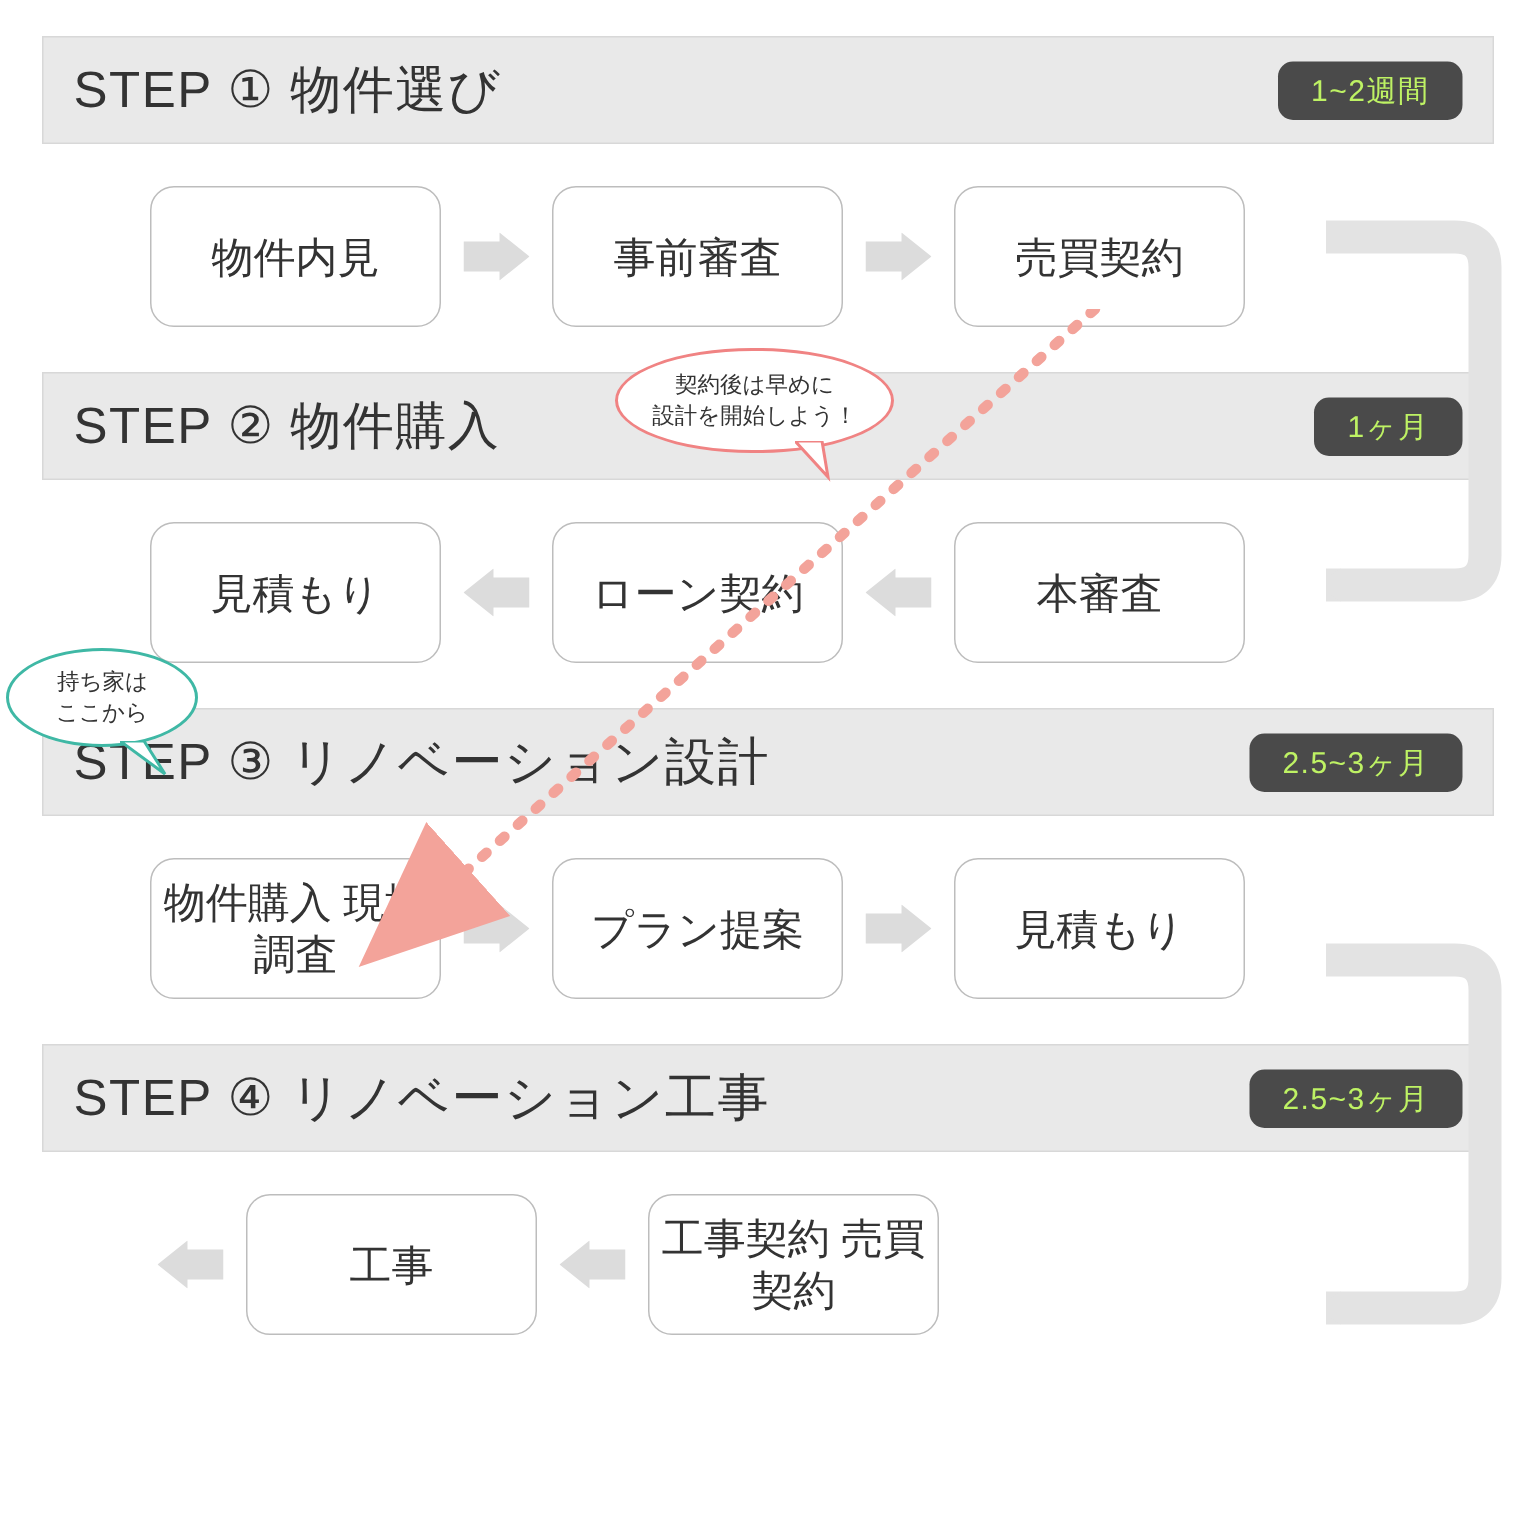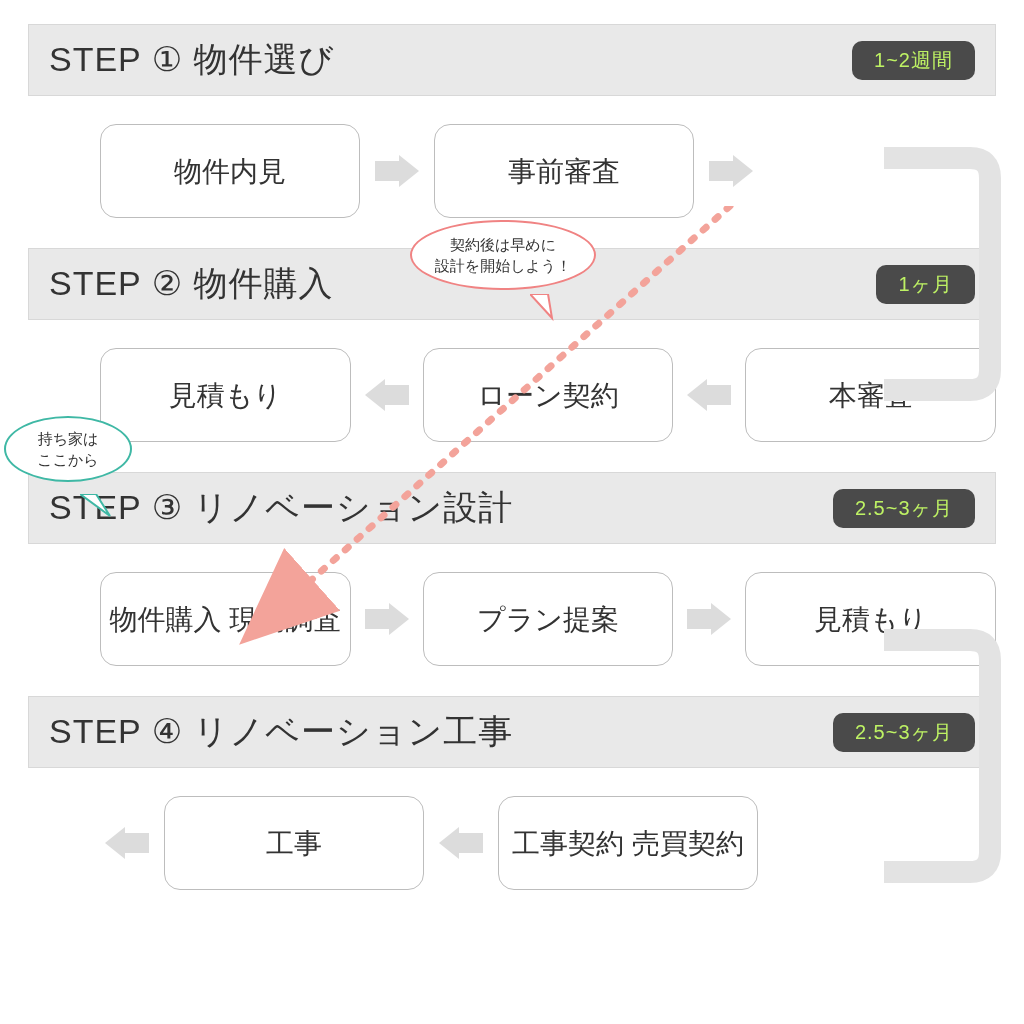--- a/index.html
+++ b/index.html
@@ -37,21 +37,21 @@
   }
   .row {
     display: flex;
     align-items: center;
     justify-content: flex-start;
     gap: 10px;
     margin: 0 0 30px 72px;
     position: relative;
   }
   .box {
-    width: 260px;
+    width: 194px;
     height: 94px;
     border: 1.5px solid #bdbdbd;
     border-radius: 16px;
     display: flex;
     align-items: center;
     justify-content: center;
     font-size: 28px;
     color: #333;
     text-align: center;
     line-height: 1.25;
@@ -99,20 +99,21 @@
     <svg width="44" height="32" viewBox="0 0 44 32">
         <polygon points="0,6 24,6 24,0 44,16 24,32 24,26 0,26" fill="#dcdcdc"></polygon>
       </svg>
   </div>
   <div class="box">事前審査</div>
   <div class="arrow">
     <svg width="44" height="32" viewBox="0 0 44 32">
         <polygon points="0,6 24,6 24,0 44,16 24,32 24,26 0,26" fill="#dcdcdc"></polygon>
       </svg>
   </div>
+  <div class="box">売買契約</div>
 </div>
 
 <svg class="curved" style="left:884px; top:144px;" width="130" height="260">
   <path d="M 0 14 L 86 14 Q 106 14 106 34 L 106 226 Q 106 246 86 246 L 0 246" stroke="#e3e3e3" stroke-width="22" fill="none" stroke-linecap="butt"></path>
   <polygon points="0,235 0,257 -18,246" fill="#e3e3e3" transform="translate(10,0)"></polygon>
 </svg>
 
 <div class="step-header">
   <span class="step-title">STEP ② 物件購入</span>
   <span class="step-duration">1ヶ月</span>
@@ -175,38 +176,38 @@
   <div class="box">工事</div>
   <div class="arrow">
     <svg width="44" height="32" viewBox="0 0 44 32">
         <polygon points="44,6 20,6 20,0 0,16 20,32 20,26 44,26" fill="#dcdcdc"></polygon>
       </svg>
   </div>
   <div class="box">工事契約
 売買契約</div>
 </div>
 
-<div class="callout red" style="left:410px; top:220px; width:186px; height:70px; border-radius:94px / 36px;">
+<div class="callout red" style="left:410px; top:232px; width:186px; height:70px; border-radius:94px / 36px;">
   <span style="white-space:pre-line;">契約後は早めに
 設計を開始しよう！</span>
 </div>
 <svg style="position:absolute; left:530px; top:294px; z-index:6;" width="30" height="30">
   <polygon points="0,0 18,0 22,24" fill="#fff" stroke="#f08383" stroke-width="2"></polygon>
   <polygon points="2,0 16,0 9,-2" fill="#fff"></polygon>
 </svg>
 
 <svg class="dashed-arrow" style="left:230px; top:206px;" width="540" height="440">
   <defs>
     <marker id="redhead" markerWidth="14" markerHeight="14" refX="10" refY="6" orient="auto">
       <polygon points="0,0 14,6 0,12" fill="#f3a39a"></polygon>
     </marker>
   </defs>
   <line x1="500" y1="0" x2="30" y2="420" stroke="#f3a39a" stroke-width="7" stroke-dasharray="4 12" stroke-linecap="round" marker-end="url(#redhead)"></line>
 </svg>
 
-<div class="callout teal" style="left:4px; top:416px; width:128px; height:66px; border-radius:66px / 34px;">
+<div class="callout teal" style="left:4px; top:432px; width:128px; height:66px; border-radius:66px / 34px;text-align:right;">
   <span style="white-space:pre-line;">持ち家は
 ここから</span>
 </div>
 <svg style="position:absolute; left:80px; top:494px; z-index:6;" width="36" height="30">
   <polygon points="0,0 16,0 30,22" fill="#fff" stroke="#3fb8a5" stroke-width="2"></polygon>
   <polygon points="2,0 14,0 8,-2" fill="#fff"></polygon>
 </svg>
 
 </body></html>

